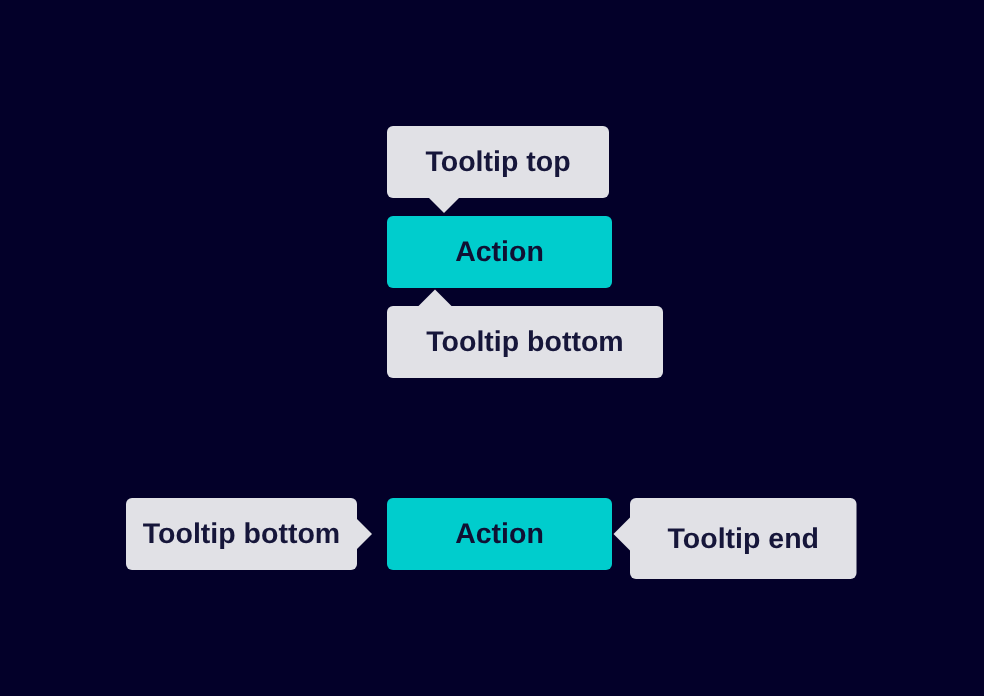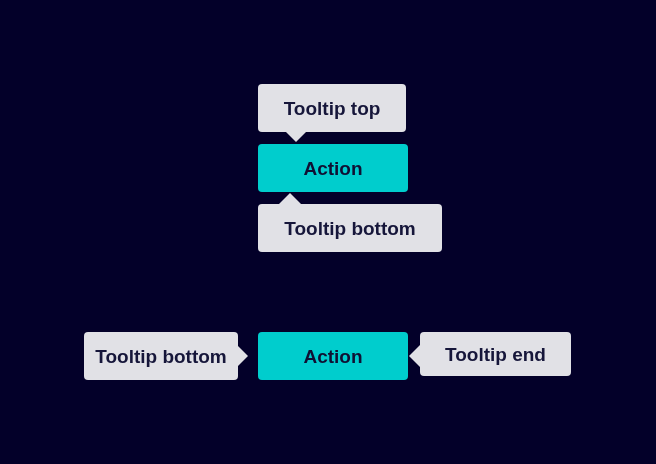--- a/index.html
+++ b/index.html
@@ -85,21 +85,21 @@
 
   #tooltip-bottom      { left: 258px; top: 204px; width: 184px; height: 48px; }
   #tooltip-bottom-tail { left: 279px; top: 193px; }
 
   
   #tooltip-start      { left: 84px;  top: 332px; width: 154px; height: 48px; }
   #tooltip-start-tail { left: 237px; top: 345px; }
 
   #action-bottom      { left: 258px; top: 332px; width: 150px; height: 48px; }
 
-  #tooltip-end      { left: 420px; top: 332px; width: 151px; height: 44px; }
+  #tooltip-end      { left: 420px; top: 332px; width: 151px; height: 54px; }
   #tooltip-end-tail { left: 409px; top: 345px; }
 </style>
 </head>
 <body>
 
 <div id="stage">
 
   <div class="box tooltip" id="tooltip-top">
     <span>Tooltip top</span>
   </div>

